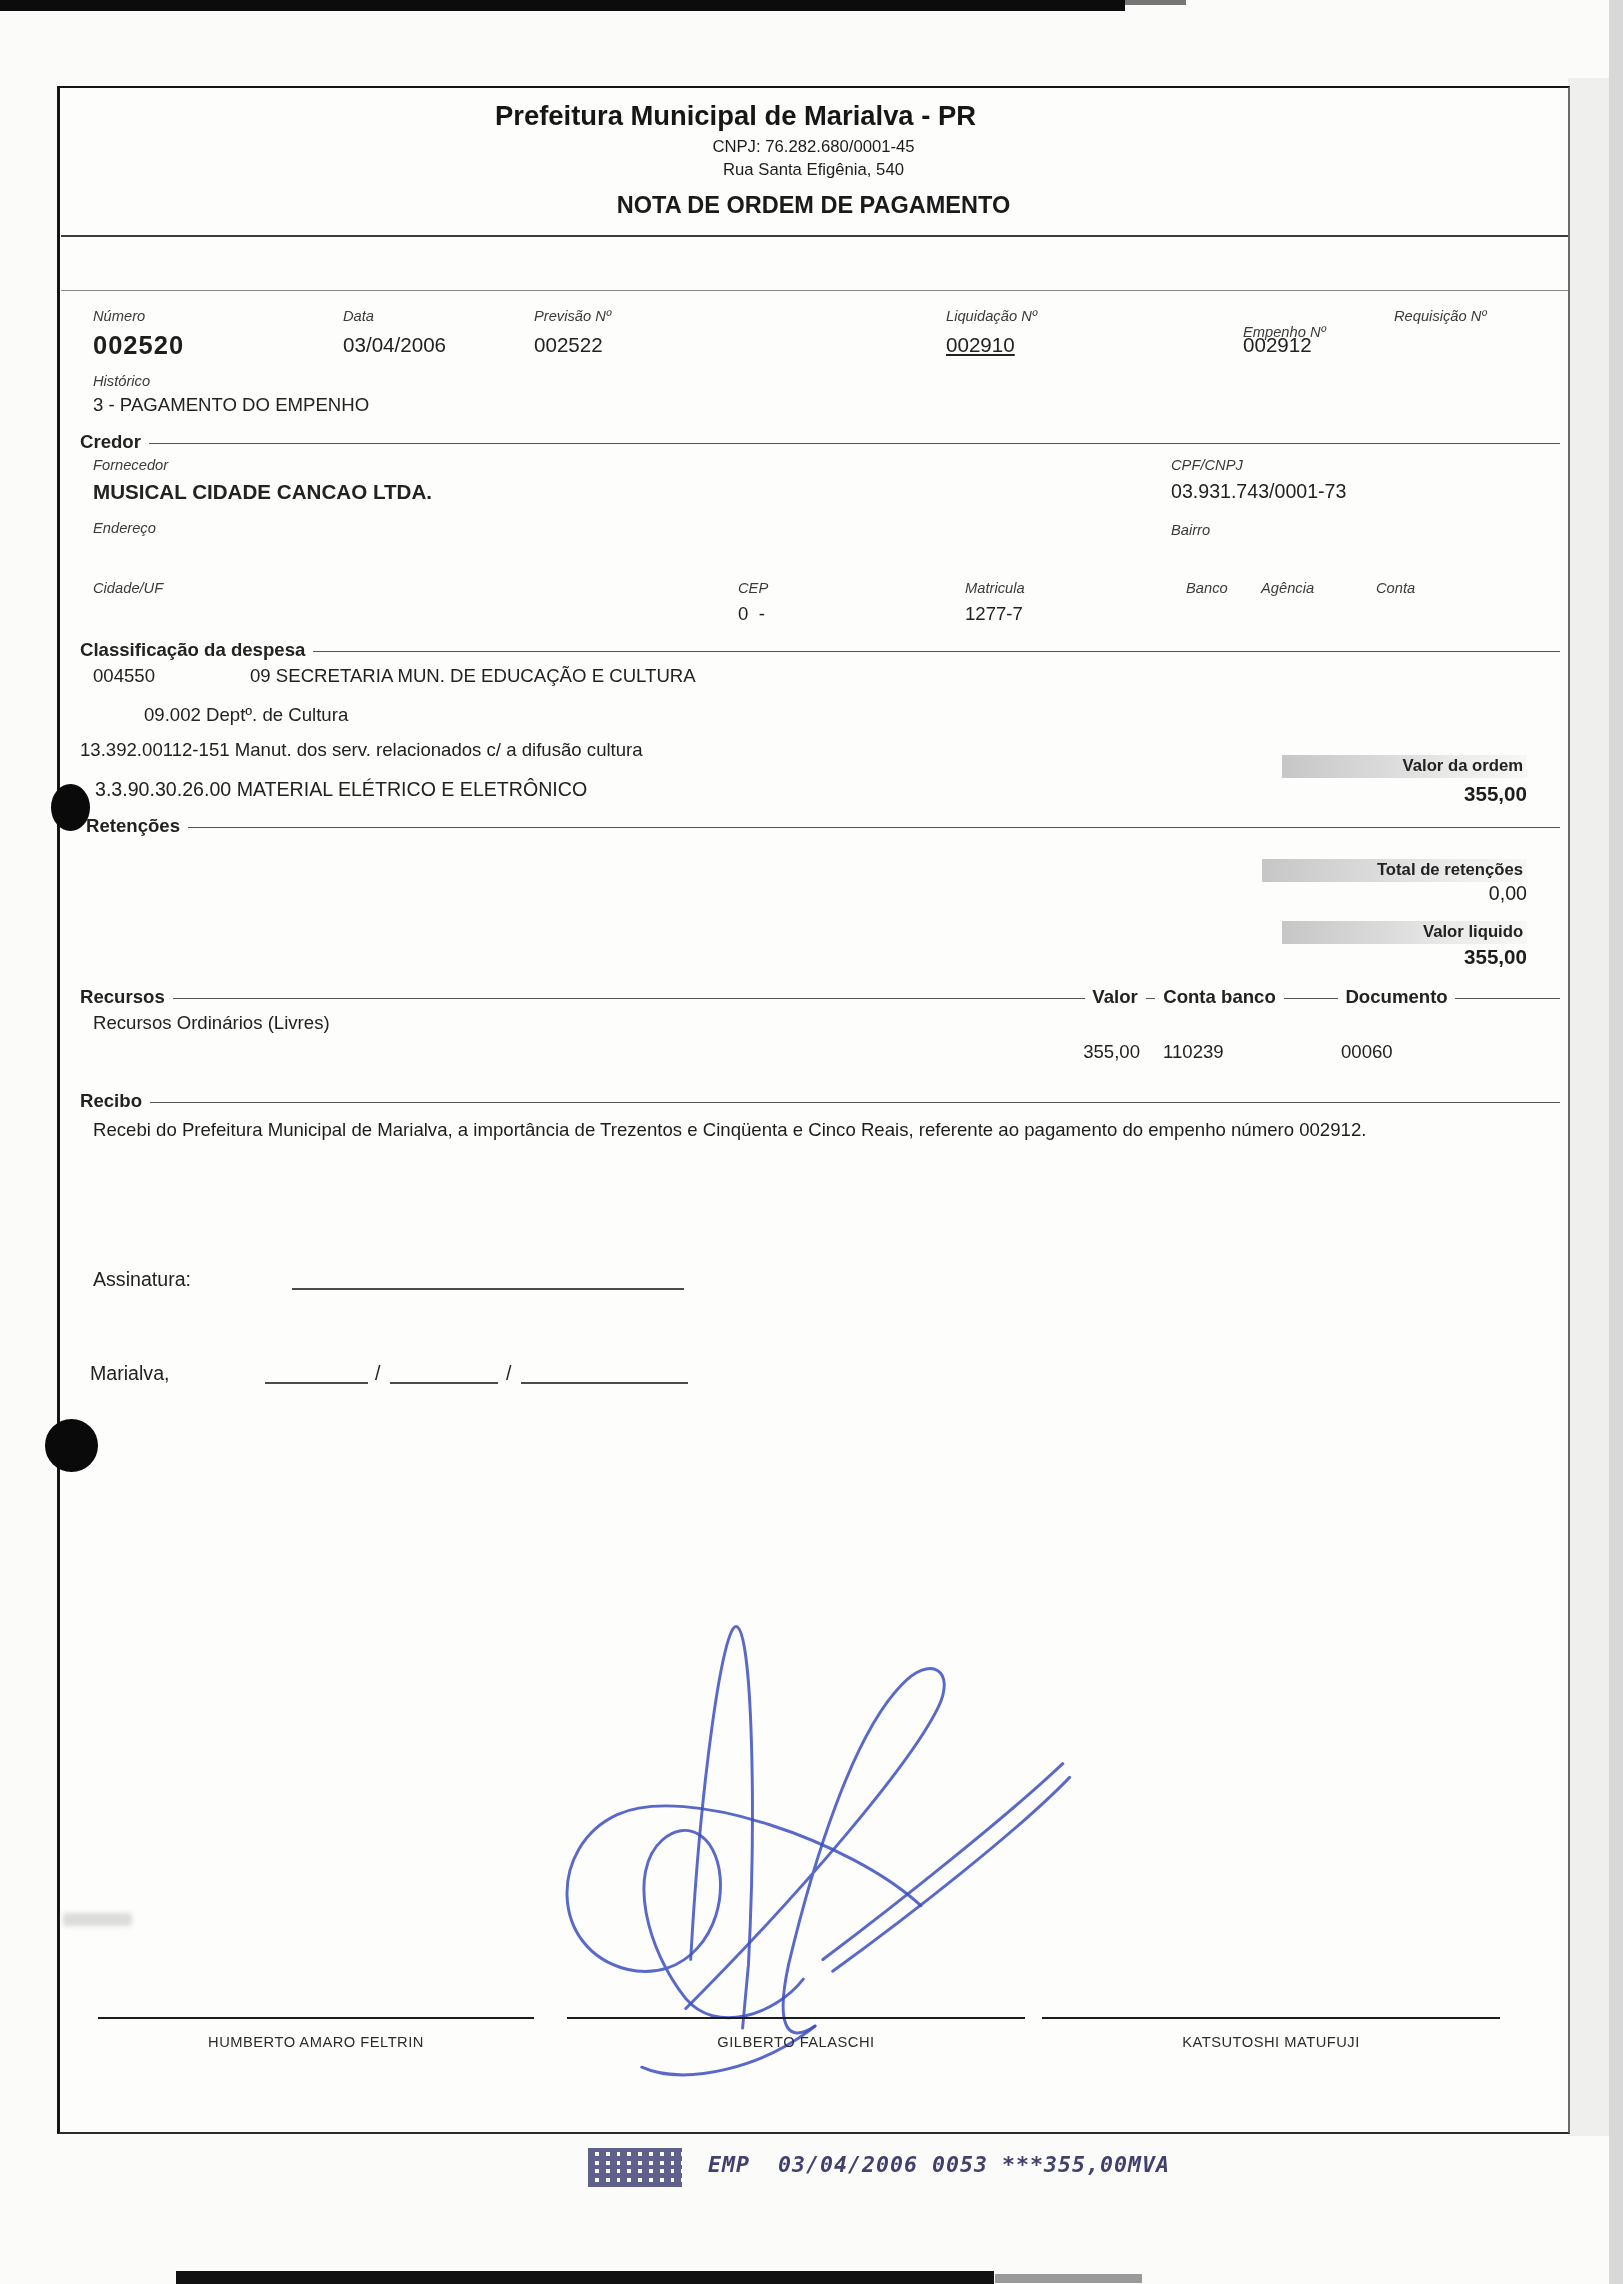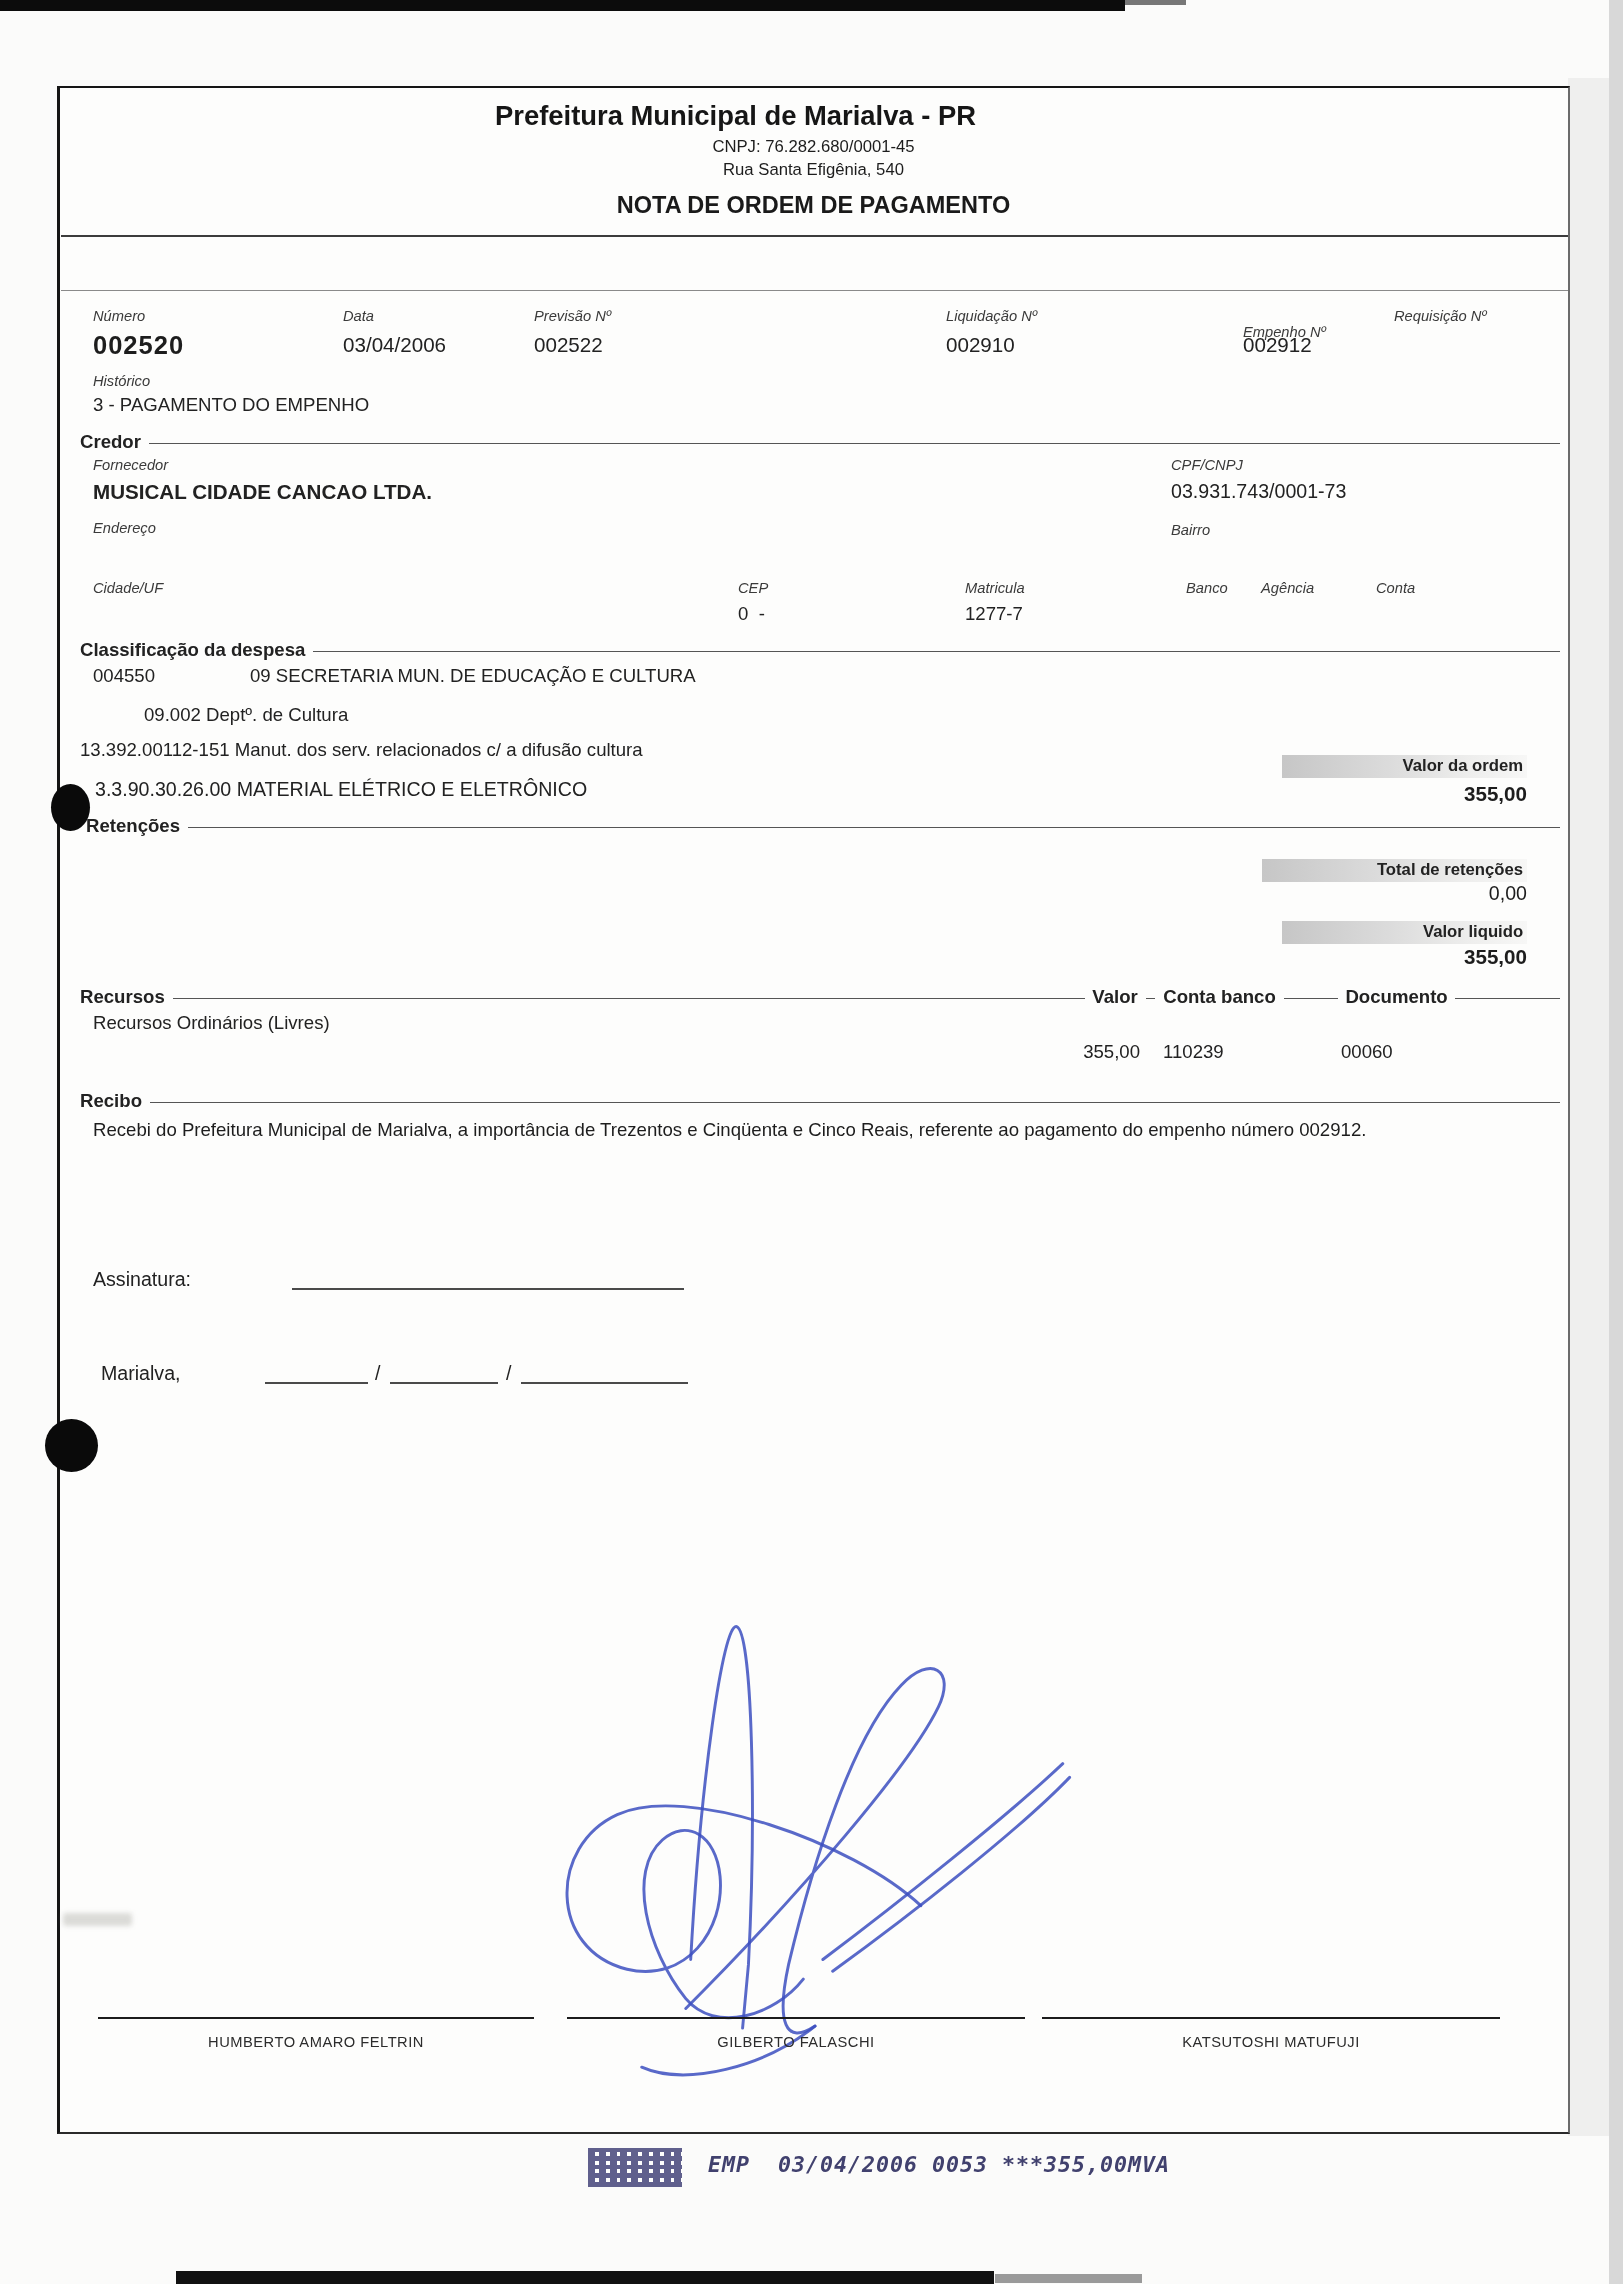--- a/index.html
+++ b/index.html
@@ -88,21 +88,21 @@
 <div class="abs hline" style="left:61px;top:235px;width:1507px;"></div>
 
 <div class="abs hline-thin" style="left:61px;top:290px;width:1507px;"></div>
 <div class="abs lbl" style="left:93px;top:308px;">Número</div>
 <div class="abs bigval" style="left:93px;top:331px;">002520</div>
 <div class="abs lbl" style="left:343px;top:308px;">Data</div>
 <div class="abs val" style="left:343px;top:333px;font-size:20.6px;">03/04/2006</div>
 <div class="abs lbl" style="left:534px;top:308px;">Previsão Nº</div>
 <div class="abs val" style="left:534px;top:333px;font-size:20.6px;">002522</div>
 <div class="abs lbl" style="left:946px;top:308px;">Liquidação Nº</div>
-<div class="abs val" style="left:946px;top:333px;font-size:20.6px;">002910</div>
+<div class="abs val" style="left:946px;top:333px;font-size:20.6px;text-decoration:underline;">002910</div>
 <div class="abs lbl" style="left:1243px;top:308px;margin-top:16px;">Empenho Nº</div>
 <div class="abs val" style="left:1243px;top:333px;font-size:20.6px;">002912</div>
 <div class="abs lbl" style="left:1394px;top:308px;">Requisição Nº</div>
 <div class="abs val" style="left:1394px;top:333px;font-size:20.6px;"></div>
 <div class="abs lbl" style="left:93px;top:373px;">Histórico</div>
 <div class="abs val" style="left:93px;top:394px;">3 - PAGAMENTO DO EMPENHO</div>
 
 <div class="abs sechead" style="left:80px;top:431px;width:1480px;">
   <span>Credor</span>
   <span class="rule"></span>
@@ -167,21 +167,21 @@
 <div class="abs val" style="left:1341px;top:1041px;">00060</div>
 
 <div class="abs sechead" style="left:80px;top:1090px;width:1480px;">
   <span>Recibo</span>
   <span class="rule"></span>
 </div>
 <div class="abs" style="left:93px;top:1117px;width:1441px;font-size:18.6px;line-height:26.5px;">Recebi do Prefeitura Municipal de Marialva, a importância de Trezentos e Cinqüenta e Cinco Reais, referente ao pagamento do empenho número 002912.</div>
 
 <div class="abs val" style="left:93px;top:1268px;font-size:19.6px;">Assinatura:</div>
 <div class="abs blank" style="left:292px;top:1270px;width:392px;height:19.6px;"></div>
-<div class="abs val" style="left:101px;top:1362px;font-size:19.6px;">Marialva,</div>
+<div class="abs val" style="left:90px;top:1362px;font-size:19.6px;">Marialva,</div>
 <div class="abs blank" style="left:265px;top:1364px;width:103px;height:19.6px;"></div>
 <div class="abs val" style="left:375px;top:1362px;font-size:19.6px;">/</div>
 <div class="abs blank" style="left:390px;top:1364px;width:108px;height:19.6px;"></div>
 <div class="abs val" style="left:506px;top:1362px;font-size:19.6px;">/</div>
 <div class="abs blank" style="left:521px;top:1364px;width:167px;height:19.6px;"></div>
 
 <div class="abs punch" style="left:51px;top:784px;width:39px;height:47px;"></div>
 <div class="abs punch" style="left:45px;top:1419px;width:53px;height:53px;"></div>
 
 <svg class="abs sig" style="left:470px;top:1607px;" width="647" height="470" viewBox="0 0 660 480">

